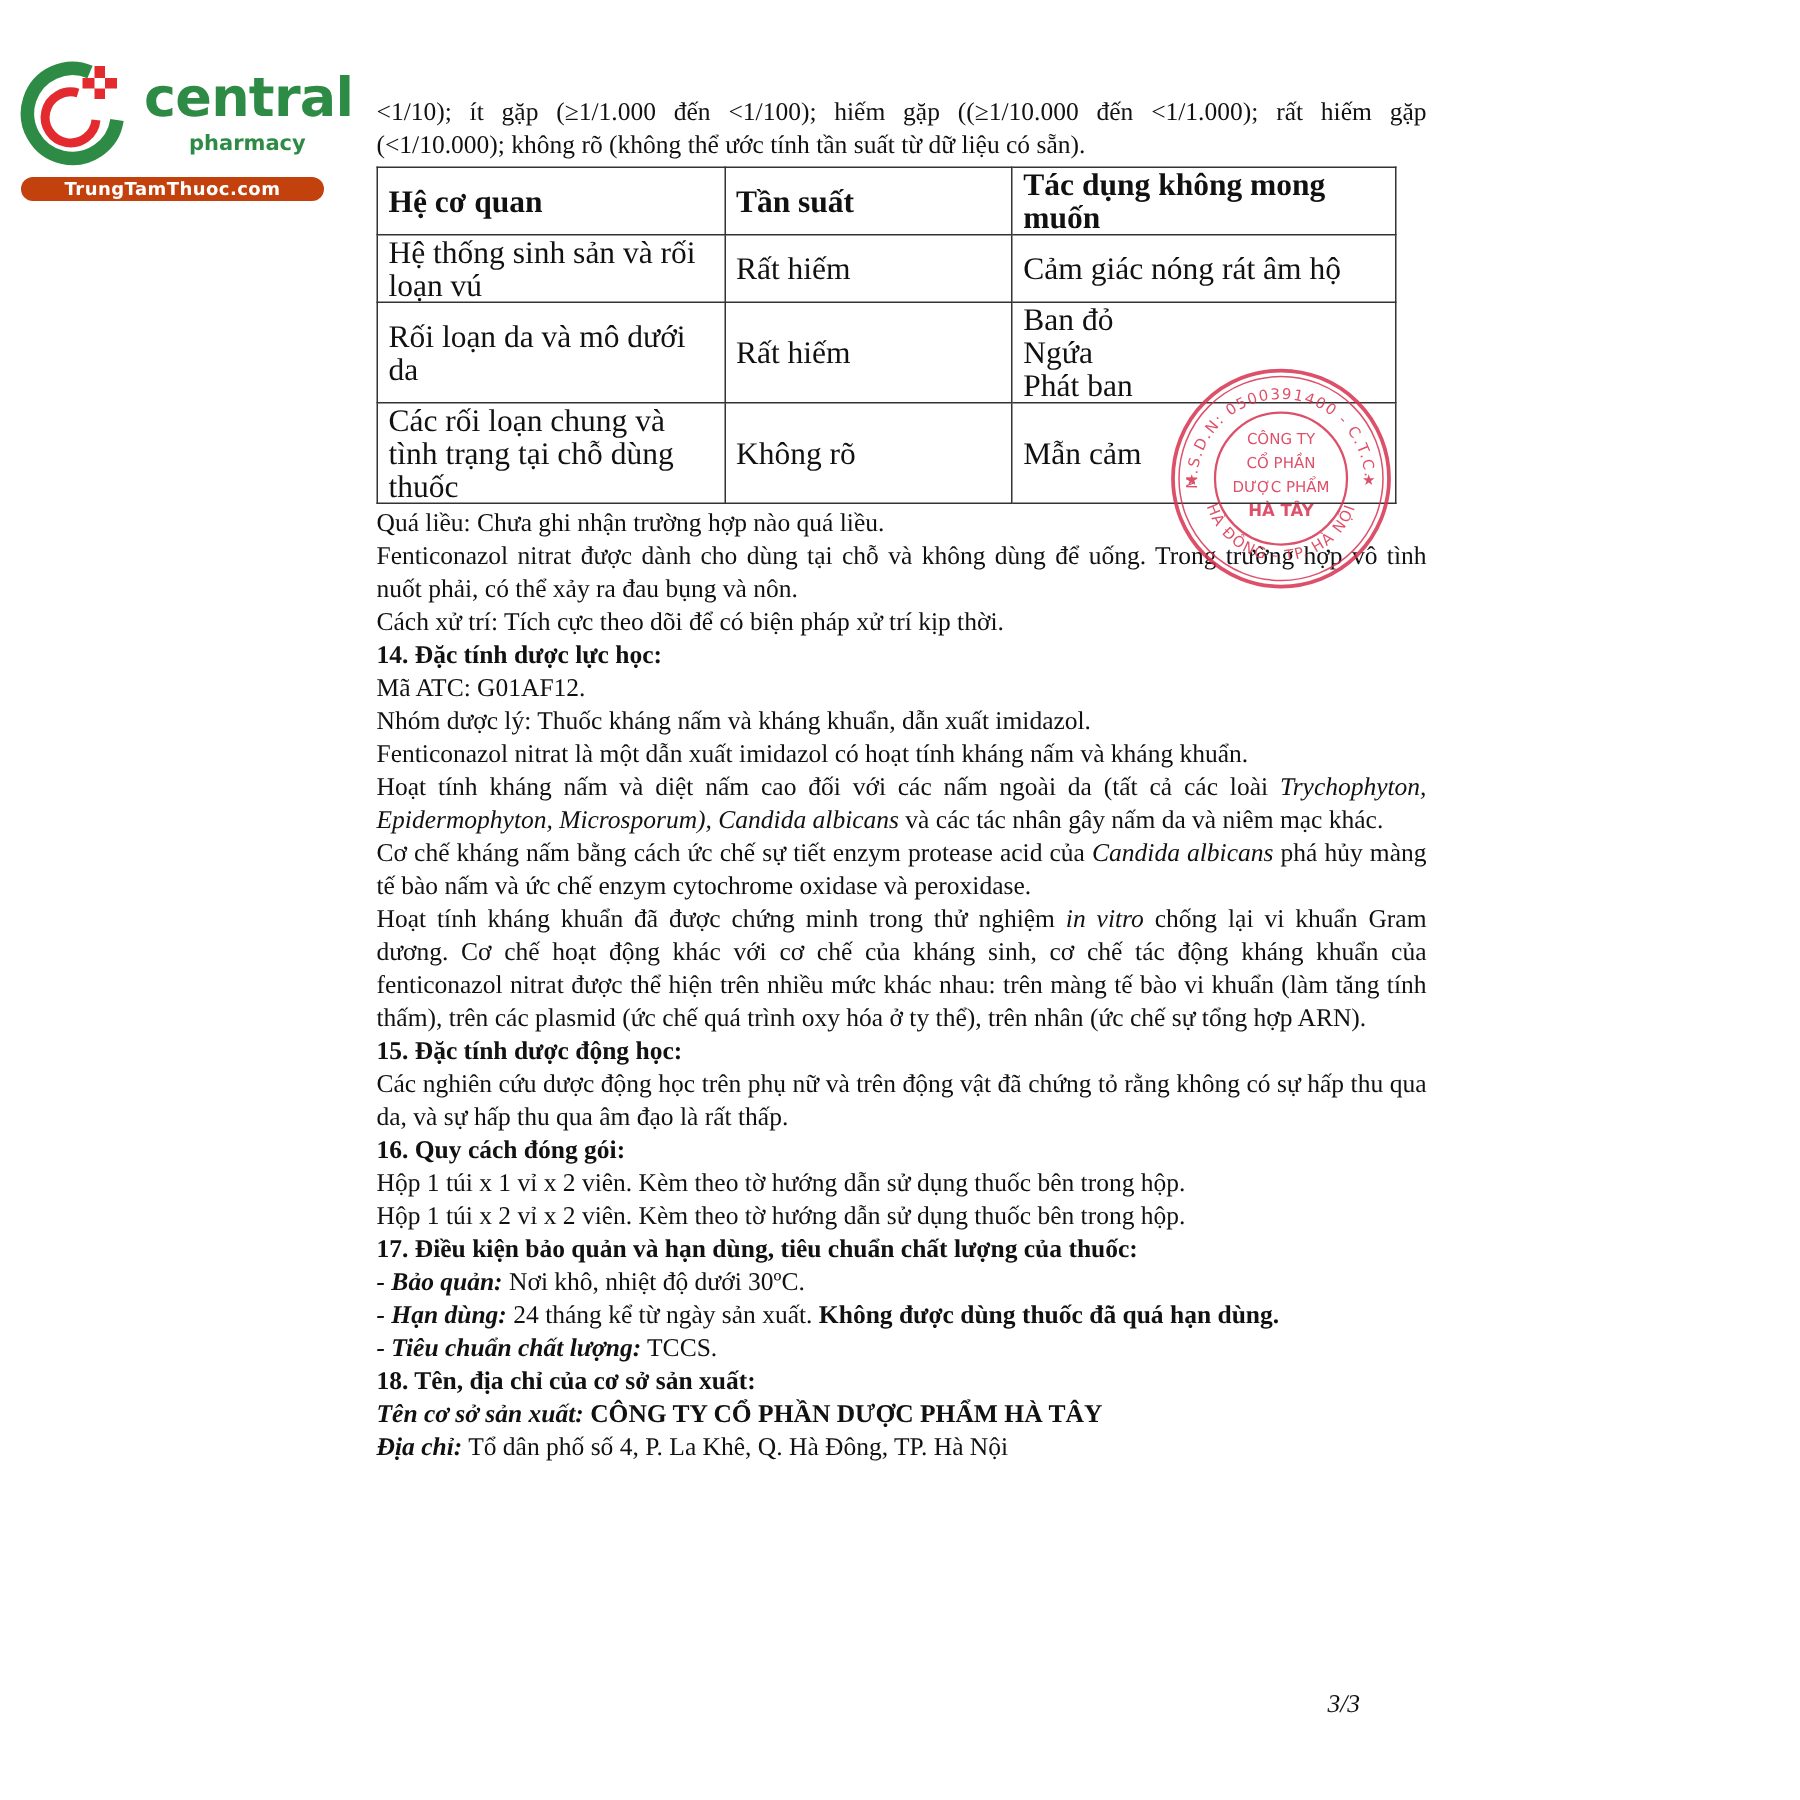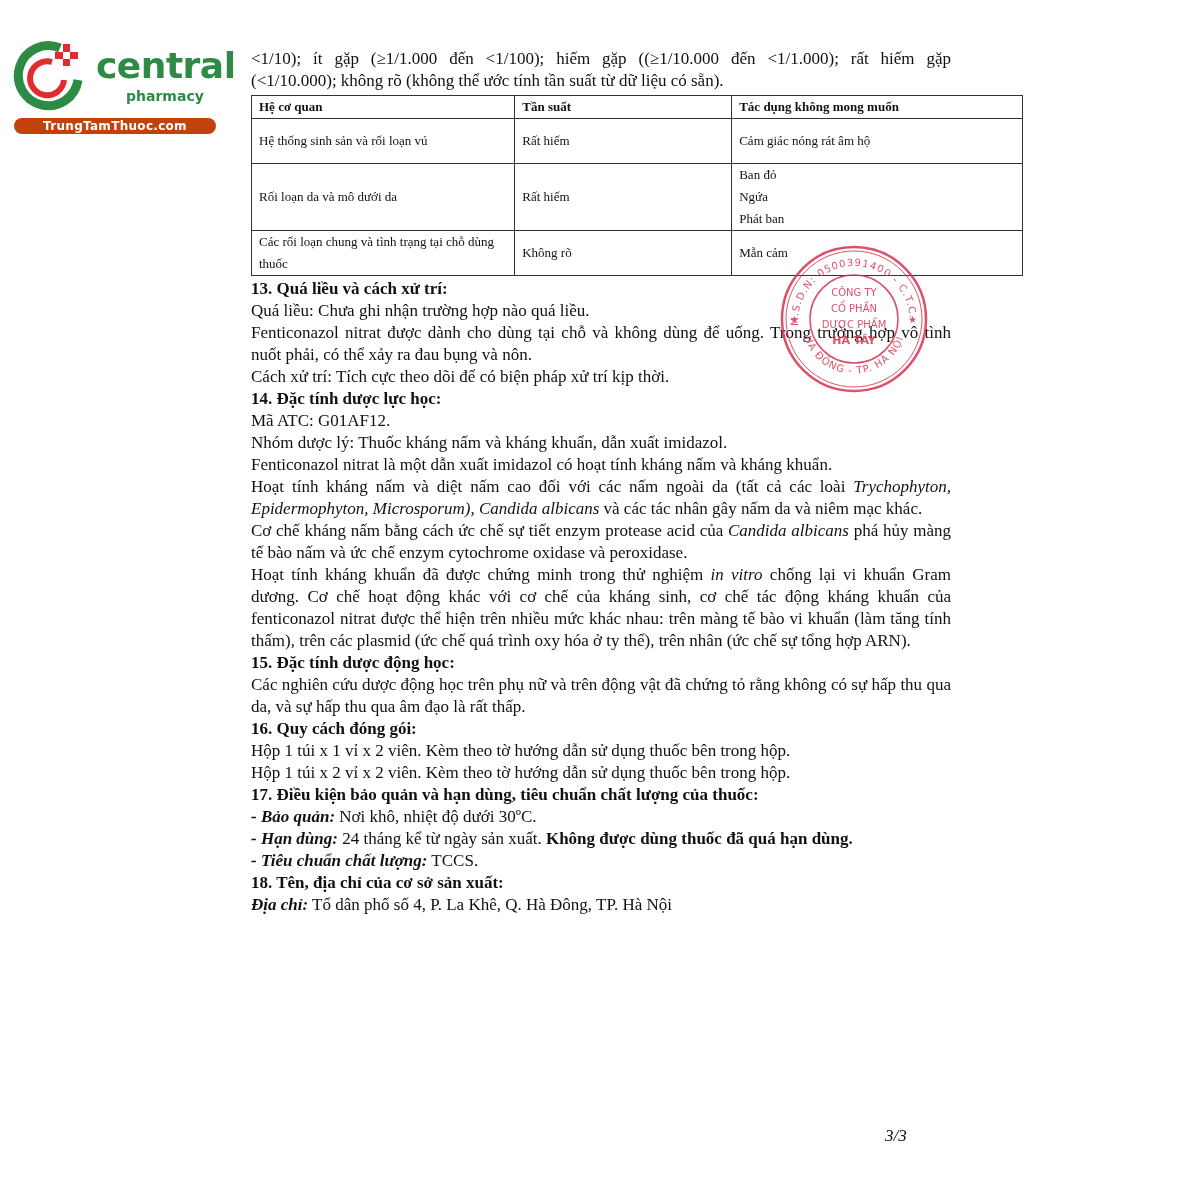--- a/index.html
+++ b/index.html
@@ -11,31 +11,31 @@
   .logo-mark { position:absolute; left:4px; top:4px; width:72px; height:72px; }
   .logo-word { position:absolute; left:88px; top:10px; font-family:"DejaVu Sans", sans-serif;
                font-weight:bold; font-size:36px; color:#2e8b46; letter-spacing:-0.5px; line-height:40px; }
   .logo-sub { position:absolute; left:90px; top:52px; font-family:"DejaVu Sans", sans-serif;
               font-weight:bold; font-size:14px; color:#2e8b46; line-height:16px;margin-left:28px; }
   .logo-pill { position:absolute; left:6px; top:82px; width:202px; height:16px; border-radius:9px;
                background:#c2410c; color:#fff; font-family:"DejaVu Sans", sans-serif; font-weight:bold;
                font-size:12px; line-height:16px; text-align:center; letter-spacing:0.3px; }
 
   
-  .page { position:absolute; left:251px; top:48px; width:700px; font-size:17px; line-height:22px; }
+  .page { position:absolute; left:251px; top:64px; width:700px; font-size:17px; line-height:22px; }
   .p { margin:0; }
   .j { text-align:justify; text-align-last:left; }
   .just-full { text-align:justify; text-align-last:justify; }
   .h { font-weight:bold; margin:0; }
   .i { font-style:italic; }
   .b { font-weight:bold; }
   .bi { font-weight:bold; font-style:italic; }
 
   
-  table.ae { border-collapse:collapse; width:772px; margin:3px 0 2px 0; font-size:13px; line-height:22px; }
+  table.ae { border-collapse:collapse; width:680px; margin:3px 0 2px 0; font-size:21px; line-height:22px; }
   table.ae td, table.ae th { border:1.5px solid #333; padding:0 7px; vertical-align:middle; text-align:left; }
   table.ae th { font-weight:bold; height:21px; }
   table.ae col.c1 { width:239px; }
   table.ae col.c2 { width:197px; }
   table.ae col.c3 { width:264px; }
   .row1 td { height:44px; }
   .row2 td { height:66px;margin-top:20px; }
   .row3 td { height:44px; }
 
   
@@ -94,21 +94,20 @@
     <tr class="row3">
       <td>Các rối loạn chung và tình trạng tại chỗ dùng thuốc</td>
       <td>Không rõ</td>
       <td>
             <div>Mẫn cảm</div>
           </td>
     </tr>
   </tbody>
     </table>
 
-  <p class="h">13. Quá liều và cách xử trí:</p>
   <p class="p">Quá liều: Chưa ghi nhận trường hợp nào quá liều.</p>
   <p class="p j">Fenticonazol nitrat được dành cho dùng tại chỗ và không dùng để uống. Trong trường hợp vô tình nuốt phải, có thể xảy ra đau bụng và nôn.</p>
   <p class="p">Cách xử trí: Tích cực theo dõi để có biện pháp xử trí kịp thời.</p>
 
   <p class="h">14. Đặc tính dược lực học:</p>
   <p class="p">Mã ATC: G01AF12.</p>
   <p class="p">Nhóm dược lý: Thuốc kháng nấm và kháng khuẩn, dẫn xuất imidazol.</p>
   <p class="p">Fenticonazol nitrat là một dẫn xuất imidazol có hoạt tính kháng nấm và kháng khuẩn.</p>
   <p class="p j"><span>Hoạt tính kháng nấm và diệt nấm cao đối với các nấm ngoài da (tất cả các loài </span><span class="i">Trychophyton, Epidermophyton, Microsporum), Candida albicans</span><span> và các tác nhân gây nấm da và niêm mạc khác.</span></p>
   <p class="p j"><span>Cơ chế kháng nấm bằng cách ức chế sự tiết enzym protease acid của </span><span class="i">Candida albicans</span><span> phá hủy màng tế bào nấm và ức chế enzym cytochrome oxidase và peroxidase.</span></p>
@@ -120,20 +119,21 @@
   <p class="h">16. Quy cách đóng gói:</p>
   <p class="p">Hộp 1 túi x 1 vỉ x 2 viên. Kèm theo tờ hướng dẫn sử dụng thuốc bên trong hộp.</p>
   <p class="p">Hộp 1 túi x 2 vỉ x 2 viên. Kèm theo tờ hướng dẫn sử dụng thuốc bên trong hộp.</p>
 
   <p class="h">17. Điều kiện bảo quản và hạn dùng, tiêu chuẩn chất lượng của thuốc:</p>
   <p class="p"><span class="bi">- Bảo quản:</span><span> Nơi khô, nhiệt độ dưới 30ºC.</span></p>
   <p class="p"><span class="bi">- Hạn dùng:</span><span> 24 tháng kể từ ngày sản xuất. </span><span class="b">Không được dùng thuốc đã quá hạn dùng.</span></p>
   <p class="p"><span class="bi">- Tiêu chuẩn chất lượng:</span><span> TCCS.</span></p>
 
   <p class="h">18. Tên, địa chỉ của cơ sở sản xuất:</p>
+  <p class="p"><span class="bi">Tên cơ sở sản xuất:</span><span class="b"> CÔNG TY CỔ PHẦN DƯỢC PHẨM HÀ TÂY</span></p>
   <p class="p"><span class="bi">Địa chỉ:</span><span> Tổ dân phố số 4, P. La Khê, Q. Hà Đông, TP. Hà Nội</span></p>
 </div>
 
 <svg class="stamp" viewBox="0 0 156 150">
   <defs>
     <path id="ringTop" d="M22 78 A56 56 0 0 1 134 78"></path>
     <path id="ringBot" d="M28 92 A52 52 0 0 0 128 92"></path>
   </defs>
   <circle cx="78" cy="75" r="72" fill="none" stroke="#d8324f" stroke-width="2.5"></circle>
   <circle cx="78" cy="75" r="68" fill="none" stroke="#d8324f" stroke-width="1"></circle>

